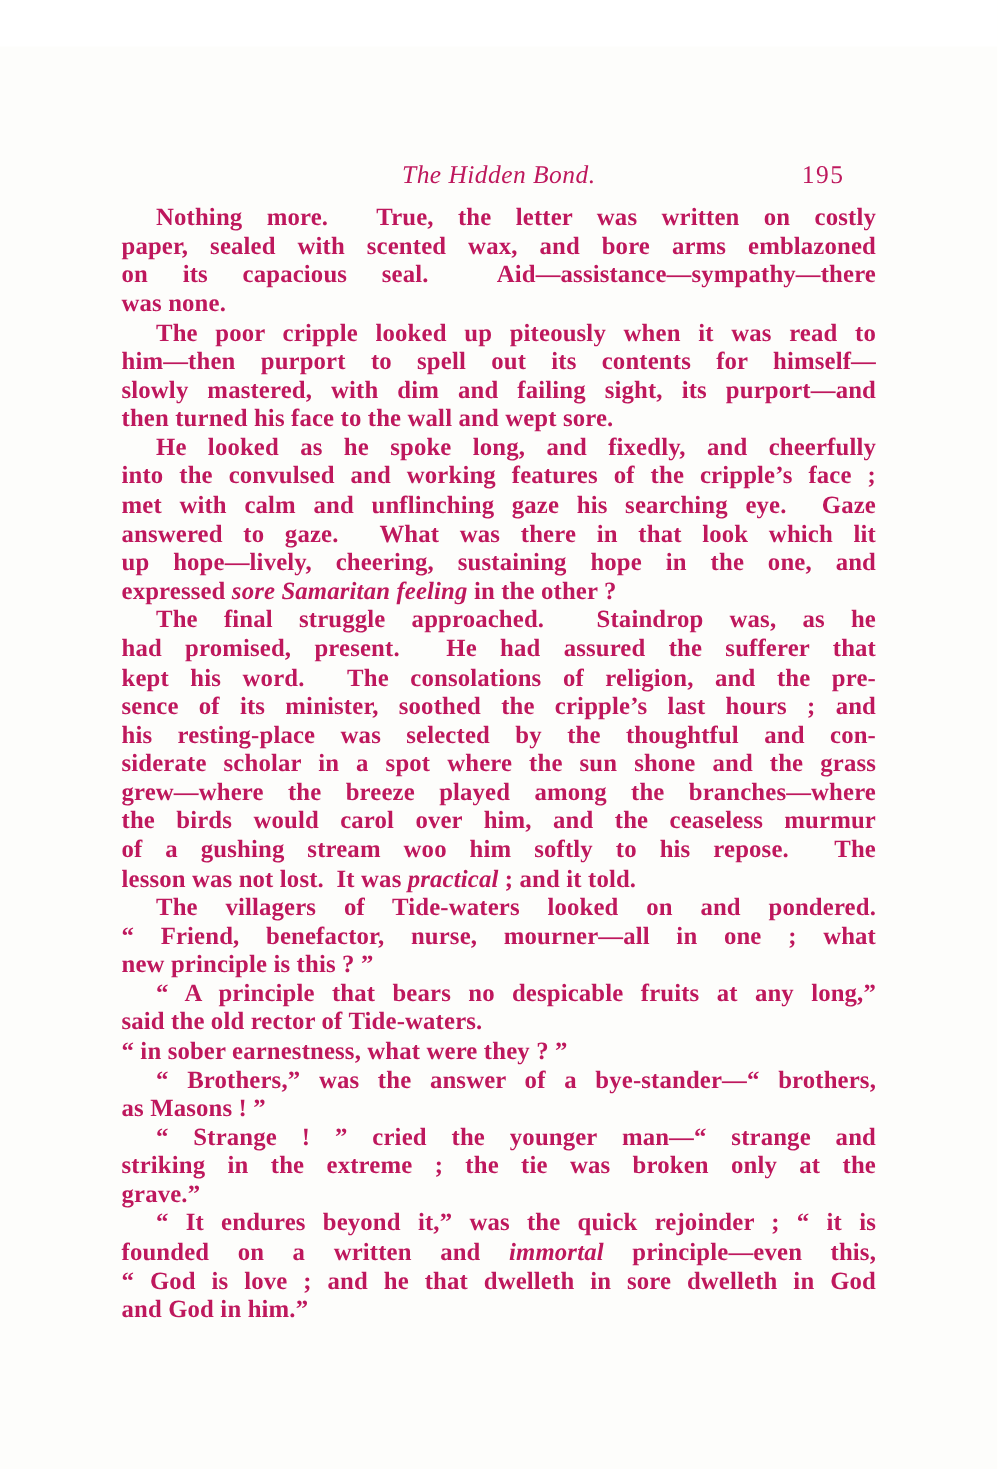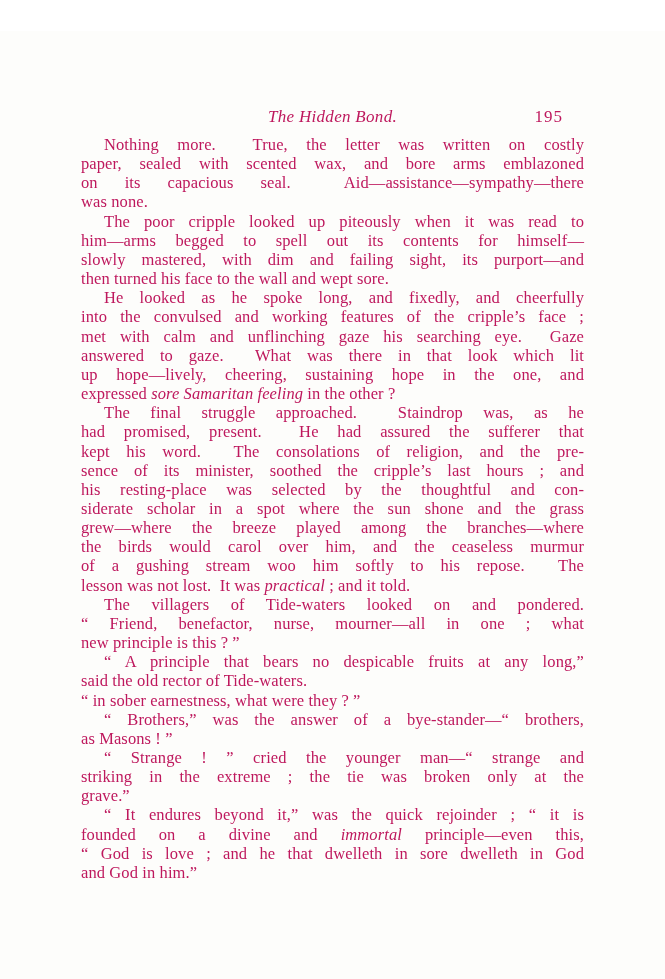--- a/index.html
+++ b/index.html
@@ -47,20 +47,21 @@
   .textblock {
     font-size: 16.5px;
     line-height: 19.15px;
     letter-spacing: 0.1px;
   }
   .para { margin: 0; padding: 0; }
   .line {
     text-align: justify;
     text-align-last: justify;
     white-space: normal;
+    font-weight: bold;
   }
   .line.first { text-indent: 23px; }
   .line.plast { text-align-last: left; }
   .it { font-style: italic; }
 </style>
 </head>
 <body>
 
 <div class="page">
   <div class="content">
@@ -70,21 +71,21 @@
     </div>
     <div class="textblock" id="textblock">
         <div class="para">
           <div class="line first"><span>Nothing more.&nbsp; True, the letter was written on costly</span></div>
           <div class="line"><span>paper, sealed with scented wax, and bore arms emblazoned</span></div>
           <div class="line"><span>on its capacious seal.&nbsp; Aid—assistance—sympathy—there</span></div>
           <div class="line plast"><span>was none.</span></div>
         </div>
         <div class="para">
           <div class="line first"><span>The poor cripple looked up piteously when it was read to</span></div>
-          <div class="line"><span>him—arms begged to spell out its contents for himself—</span></div>
+          <div class="line"><span>him—then purport to spell out its contents for himself—</span></div>
           <div class="line"><span>slowly mastered, with dim and failing sight, its purport—and</span></div>
           <div class="line plast"><span>then turned his face to the wall and wept sore.</span></div>
         </div>
         <div class="para">
           <div class="line first"><span>He looked as he spoke long, and fixedly, and cheerfully</span></div>
           <div class="line"><span>into the convulsed and working features of the cripple’s face ;</span></div>
           <div class="line"><span>met with calm and unflinching gaze his searching eye.&nbsp; Gaze</span></div>
           <div class="line"><span>answered to gaze.&nbsp; What was there in that look which lit</span></div>
           <div class="line"><span>up hope—lively, cheering, sustaining hope in the one, and</span></div>
           <div class="line plast"><span>expressed </span><span class="it">sore Samaritan feeling</span><span> in the other ?</span></div>
@@ -117,19 +118,19 @@
           <div class="line first"><span>“ Brothers,” was the answer of a bye-stander—“ brothers,</span></div>
           <div class="line plast"><span>as Masons ! ”</span></div>
         </div>
         <div class="para">
           <div class="line first"><span>“ Strange ! ” cried the younger man—“ strange and</span></div>
           <div class="line"><span>striking in the extreme ; the tie was broken only at the</span></div>
           <div class="line plast"><span>grave.”</span></div>
         </div>
         <div class="para">
           <div class="line first"><span>“ It endures beyond it,” was the quick rejoinder ; “ it is</span></div>
-          <div class="line"><span>founded on a divine and </span><span class="it">immortal</span><span> principle—even this,</span></div>
+          <div class="line"><span>founded on a written and </span><span class="it">immortal</span><span> principle—even this,</span></div>
           <div class="line"><span>“ God is love ; and he that dwelleth in sore dwelleth in God</span></div>
           <div class="line plast"><span>and God in him.”</span></div>
         </div>
       </div>
   </div>
 </div>
 
 </body></html>

